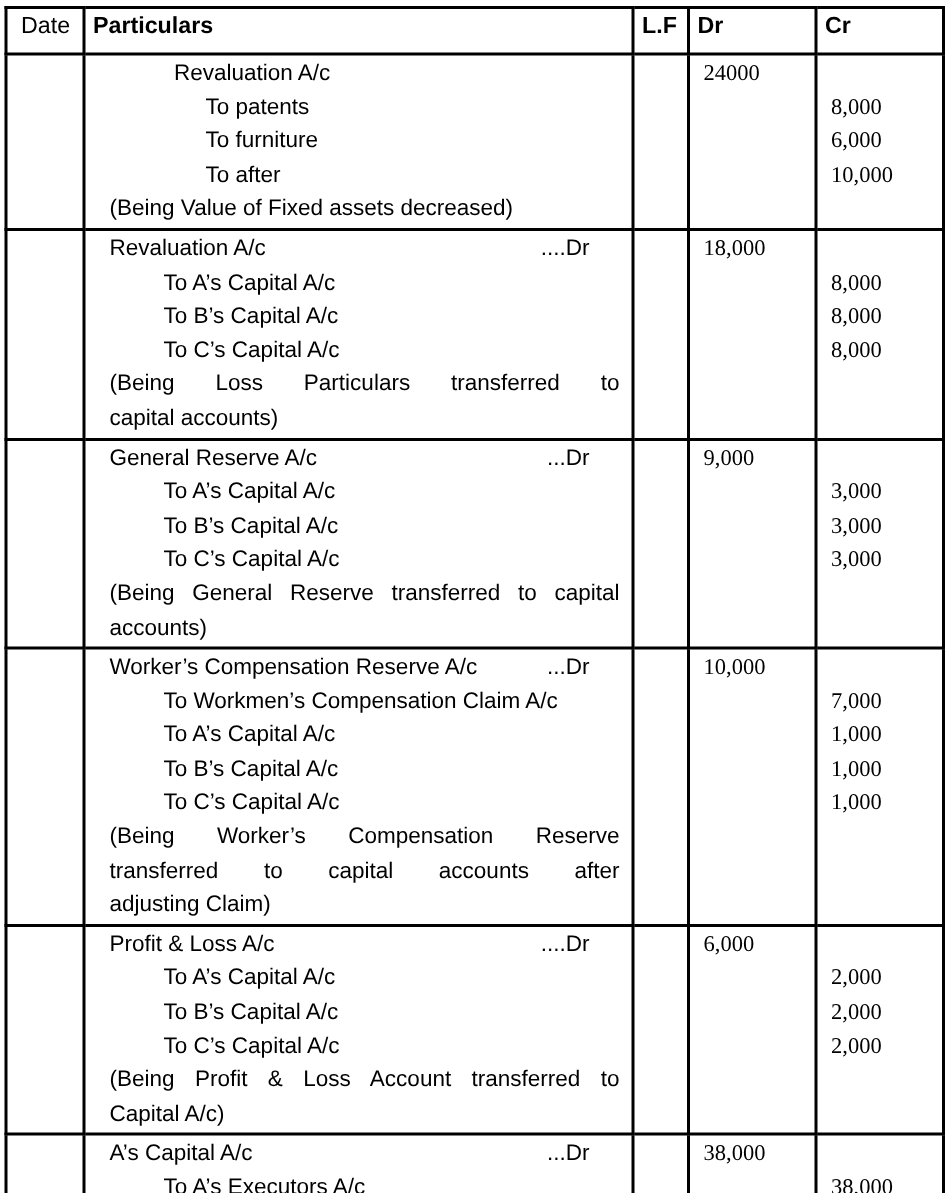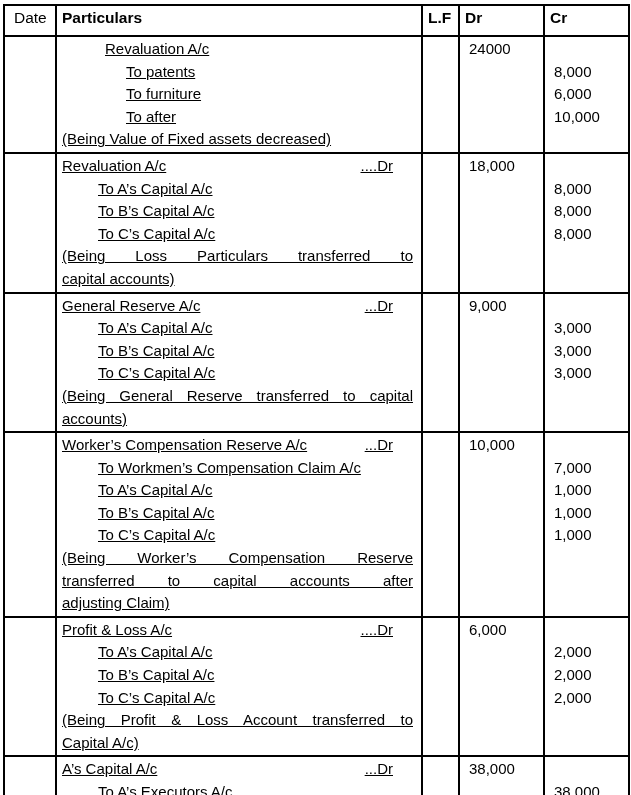--- a/index.html
+++ b/index.html
@@ -22,22 +22,22 @@
     overflow:hidden;
   }
   th{
     text-align:left;
     font-weight:bold;
     padding:3px 4px 2px 5px;
     height:24px;
     font-size:15.5px;
   }
   th.hd-date{font-weight:normal;padding-left:9px;margin-top:28px;}
-  td.c-part{padding:1px 8px 1px 5px;text-decoration:underline;}
-  td.c-amt{padding:1px 2px 1px 9px;}
+  td.c-part{padding:1px 8px 1px 16px;}
+  td.c-amt{padding:1px 2px 1px 9px;font-family:Liberation Serif, serif;}
   .line{
     line-height:22.6px;
     min-height:22.6px;
     white-space:nowrap;
   }
   .debit{
     display:flex;
     justify-content:space-between;
     padding-right:20px;
   }

